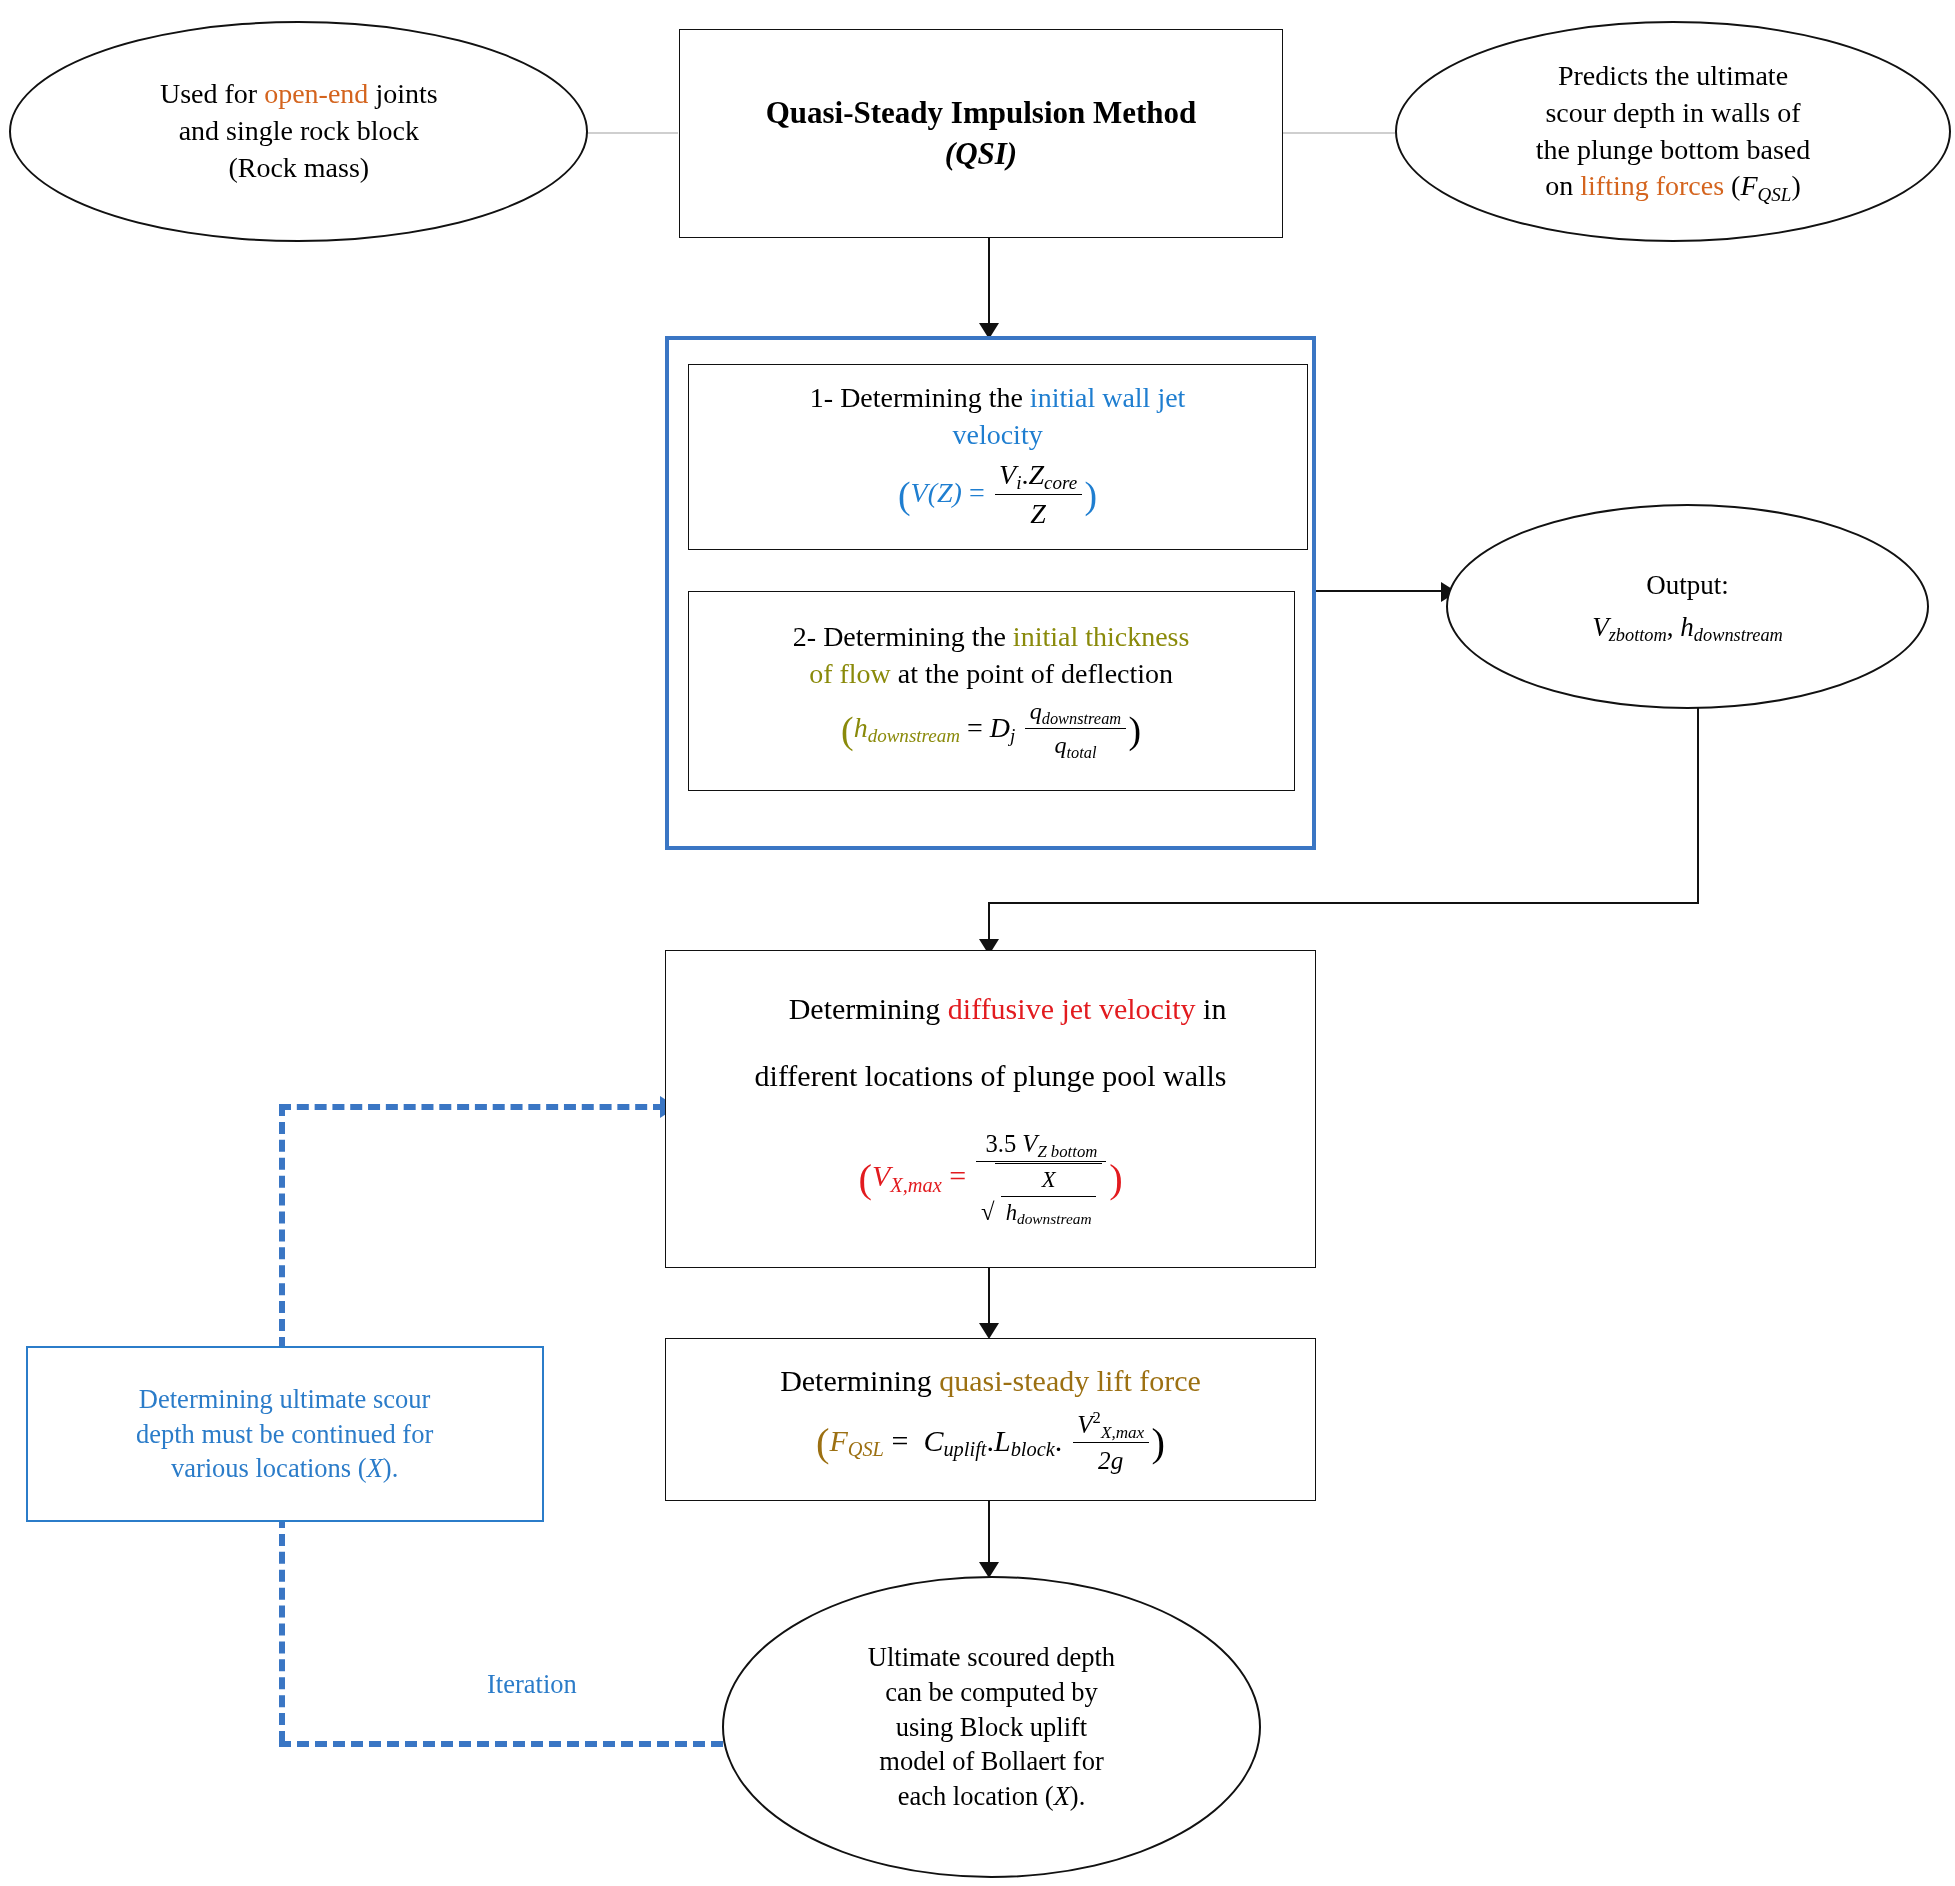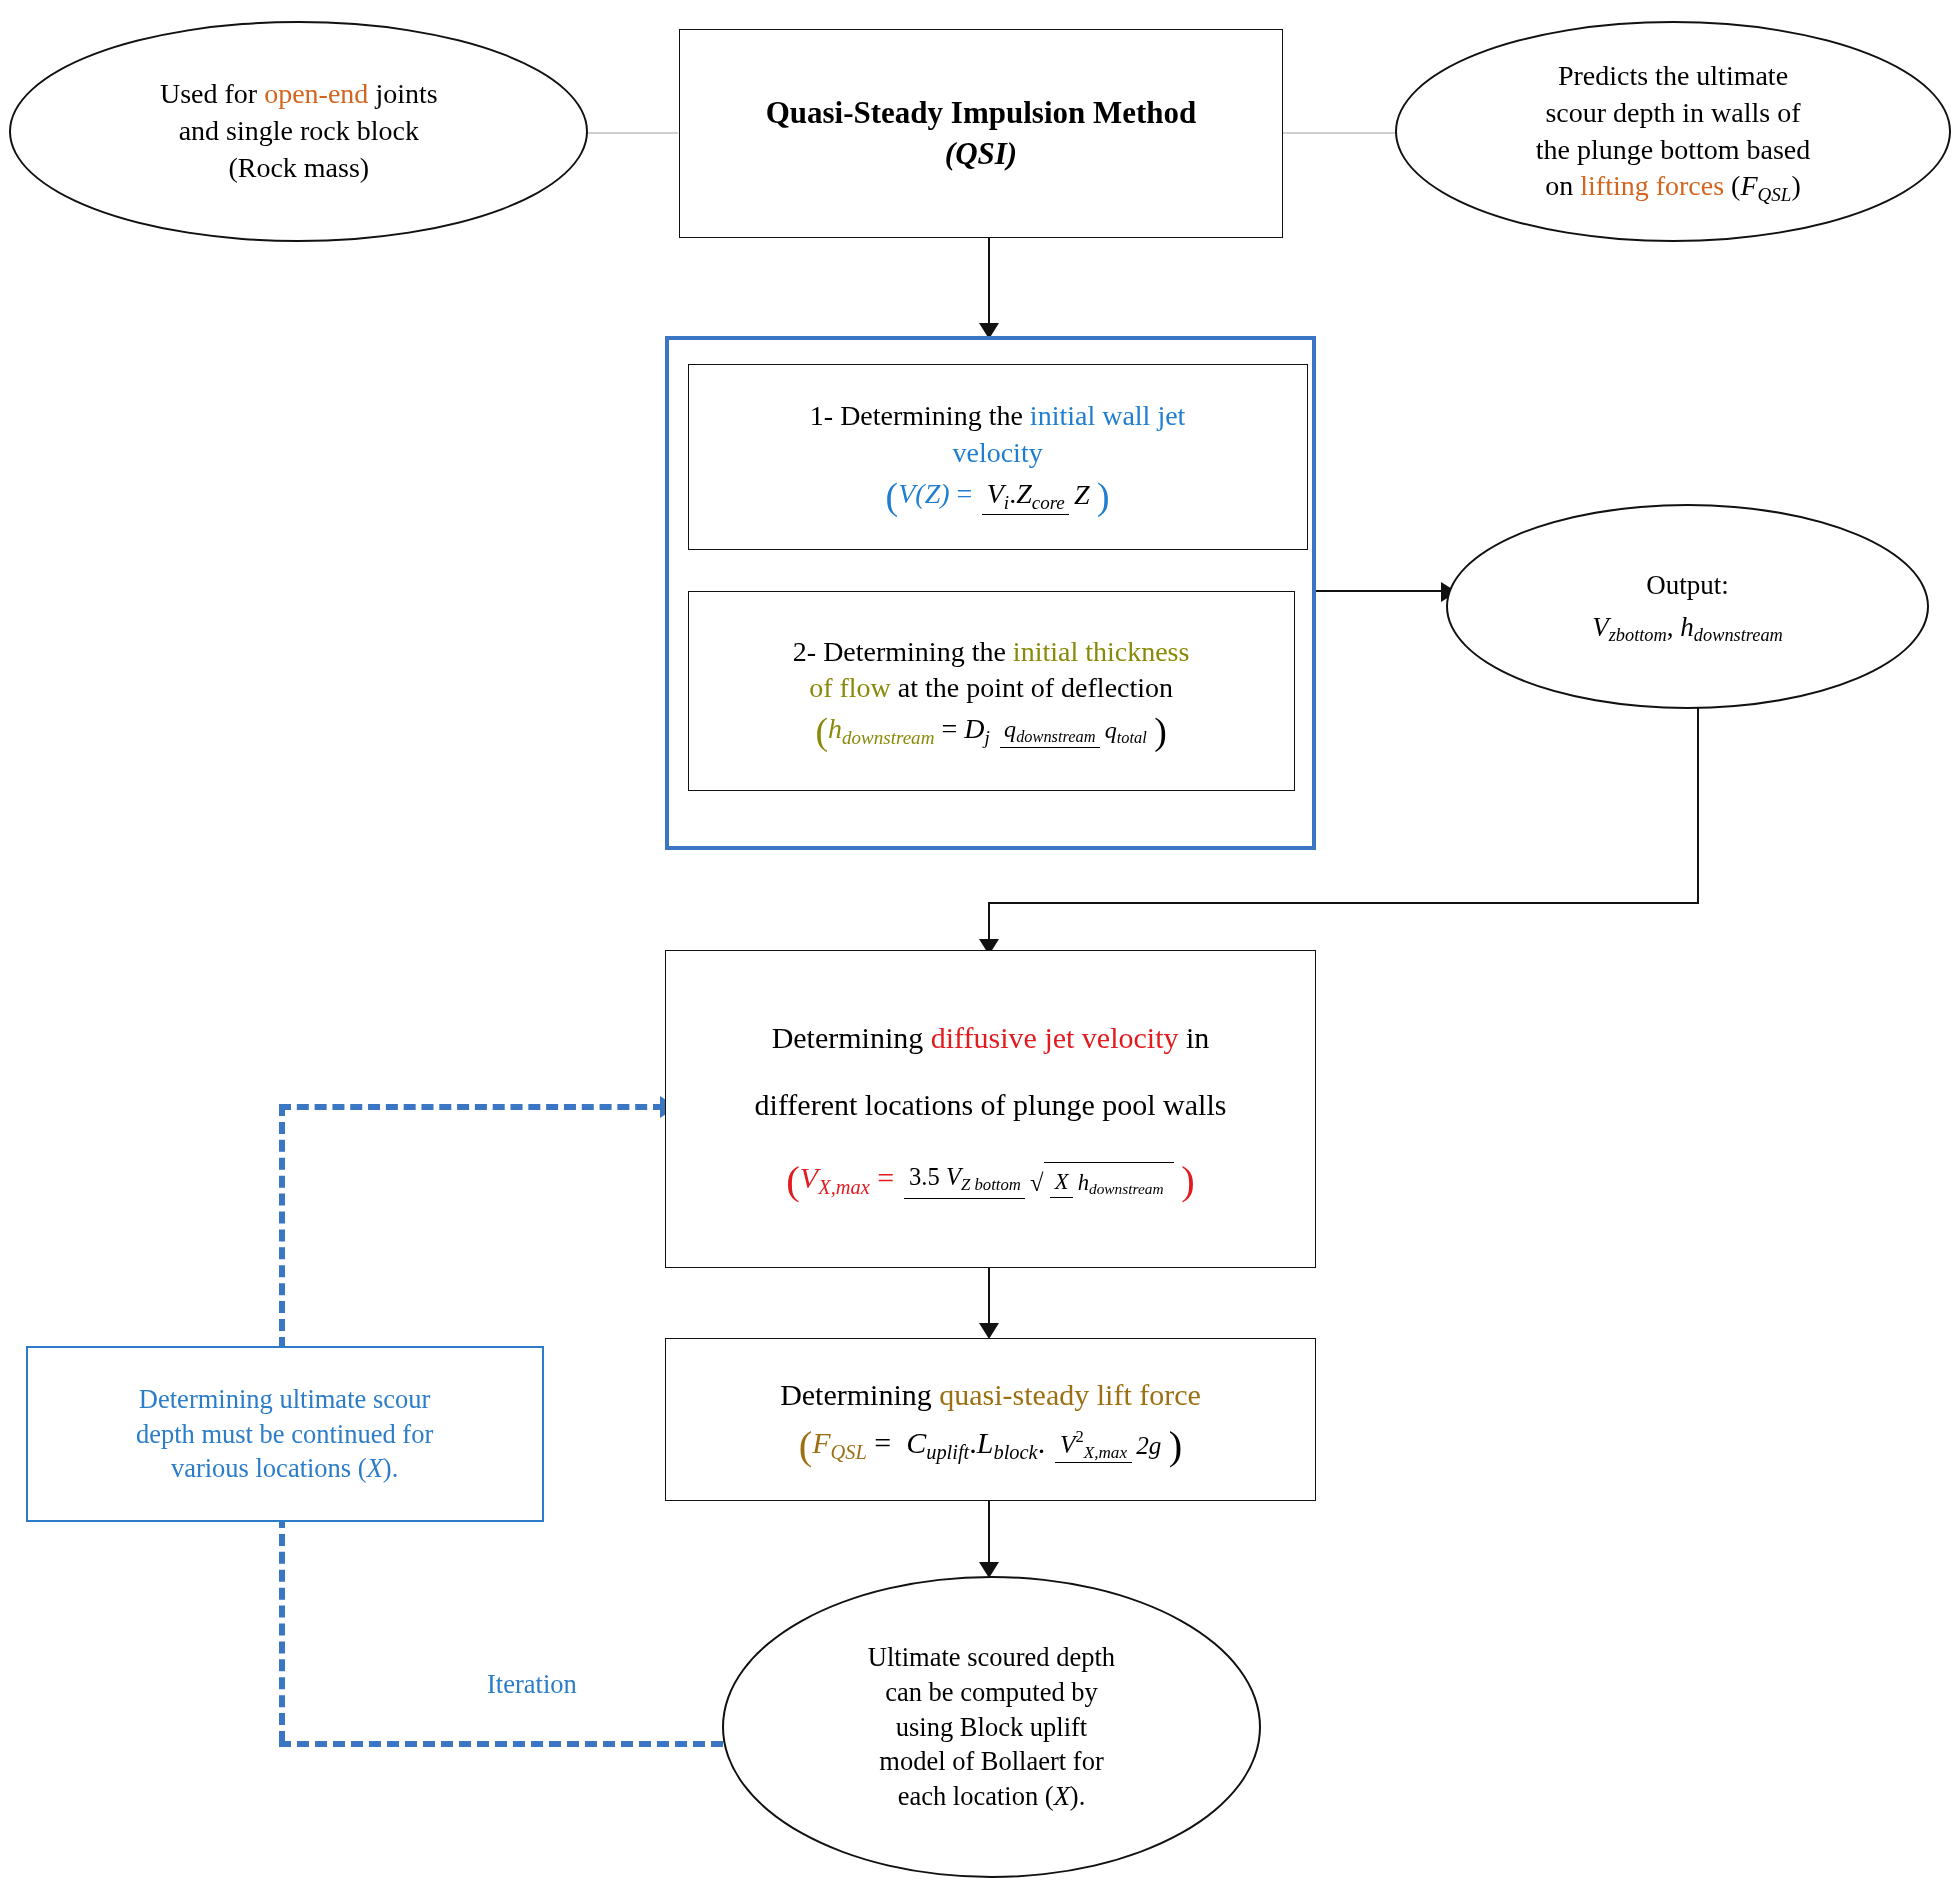--- a/index.html
+++ b/index.html
@@ -27,21 +27,21 @@
   
   .fs-ell{font-size:28px;}
   .fs-title{font-size:31px;font-weight:bold;}
   .fs-step{font-size:28px;}
   .fs-body{font-size:30px;}
   .fs-small{font-size:26.5px;}
   .fs-out{font-size:27px;}
 
   
   .mi{font-style:italic;}
-  .frac{display:inline-flex;flex-direction:row;vertical-align:middle;text-align:center;margin:0 2.8px;position:relative;top:-0.9px;}
+  .frac{display:inline-flex;flex-direction:column;vertical-align:middle;text-align:center;margin:0 2.8px;position:relative;top:-0.9px;}
   .frac > .num{border-bottom:1.4px solid currentColor;padding:0 4.6px 0.9px 4.6px;}
   .frac > .den{padding:0.9px 4.6px 0 4.6px;}
   sub{font-size:.68em;vertical-align:baseline;position:relative;top:.30em;}
   sup{font-size:.66em;vertical-align:baseline;position:relative;top:-.62em;}
   .sqrt{display:inline-flex;align-items:stretch;}
   .sqrt > .radsym{font-size:1.0em;display:flex;align-items:flex-end;padding-right:0.9px;}
   .sqrt > .radbody{border-top:1.4px solid currentColor;padding:1.9px 2.8px 0 2.8px;}
   .paren{font-size:1.35em;line-height:0.8;vertical-align:middle;}
 
   
@@ -163,21 +163,21 @@
     <div class="txt fs-out">
       <div>Output:</div>
       <div style="margin-top:6.5px;">
         <span class="mi">V</span><sub class="mi">zbottom</sub><span>,</span>&nbsp;<span class="mi">h</span><sub class="mi">downstream</sub>
       </div>
     </div>
   </div>
 
   <div class="node rect" style="left:665px;top:950px;width:651px;height:318px;">
     <div class="txt fs-body" style="padding:0 16.3px;">
-      <div style="margin-bottom:28px;">
+      <div style="margin-bottom:28px;text-align:right;">
         <span>Determining </span><span class="c-red">diffusive jet velocity</span><span> in</span>
       </div>
       <div>different locations of plunge pool walls</div>
       <div style="margin-top:33px;">
         <span class="paren c-red">(</span><span class="mi c-red">V</span><sub class="mi c-red">X,max</sub>
         <span class="c-red">=</span>
         <span class="frac" style="font-size:.82em;">
           <span class="num">
             <span>3.5</span>&nbsp;<span class="mi">V</span><sub class="mi">Z bottom</sub>
           </span>

